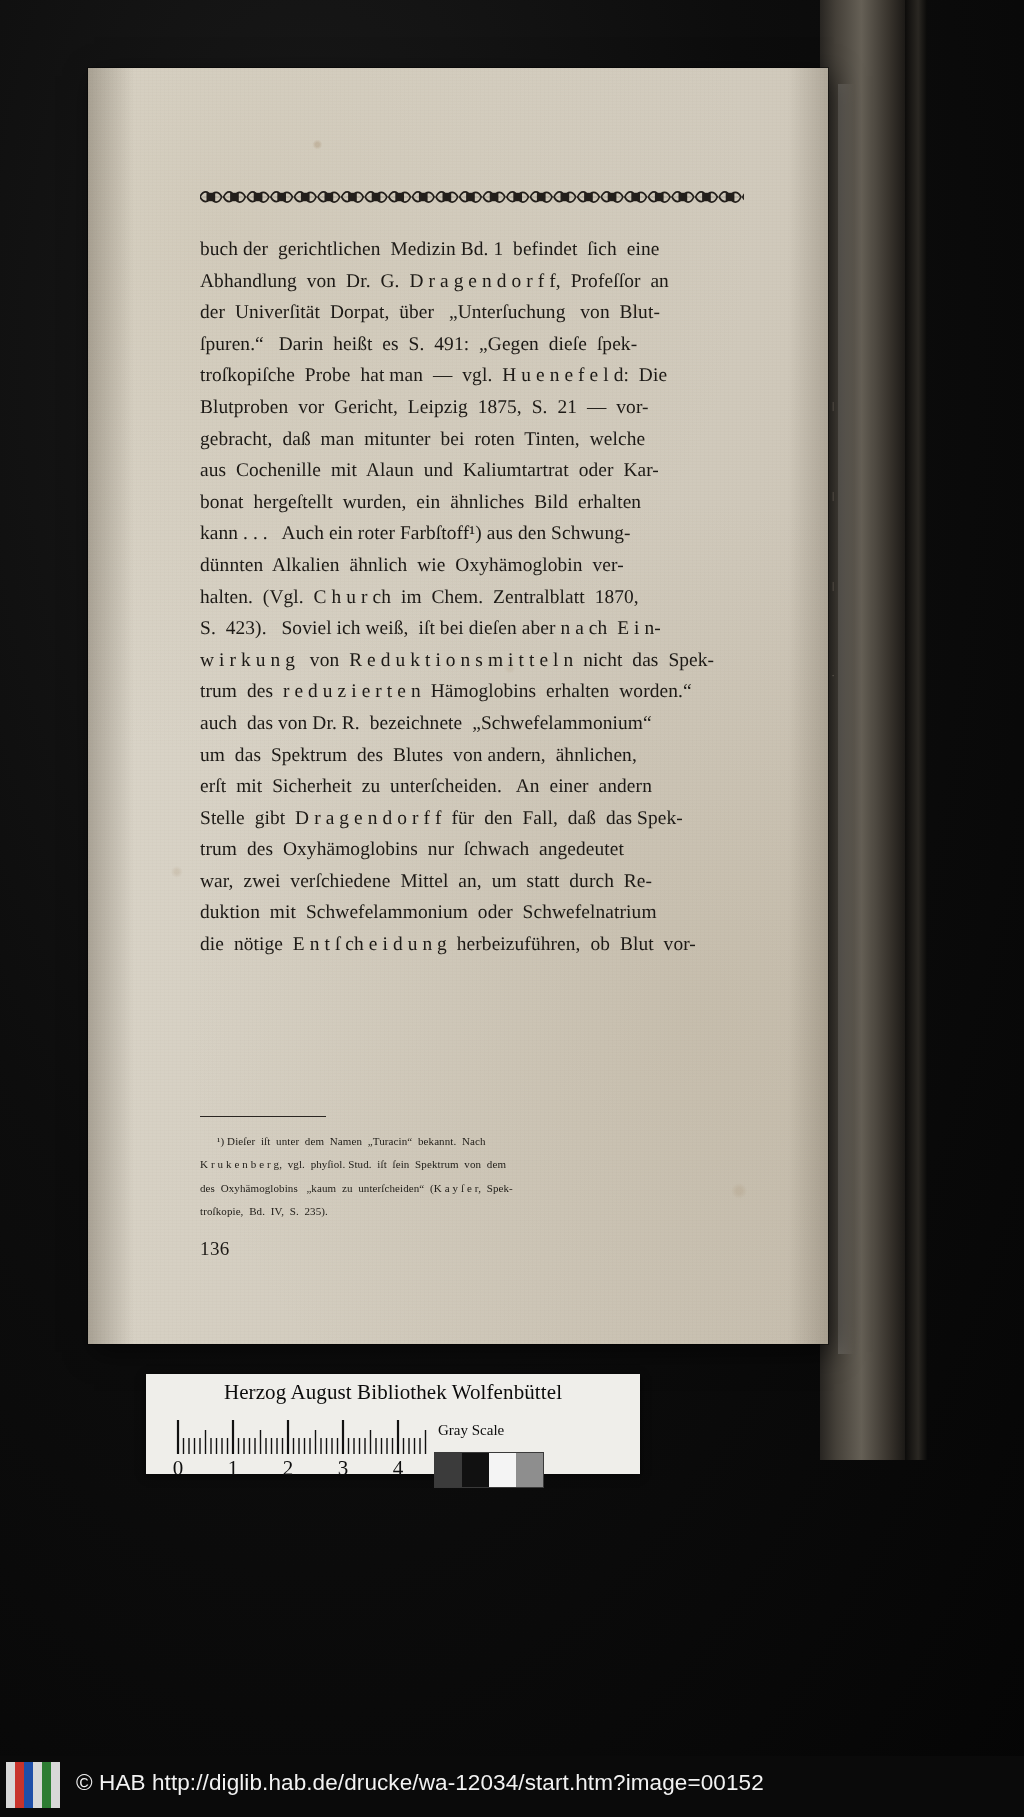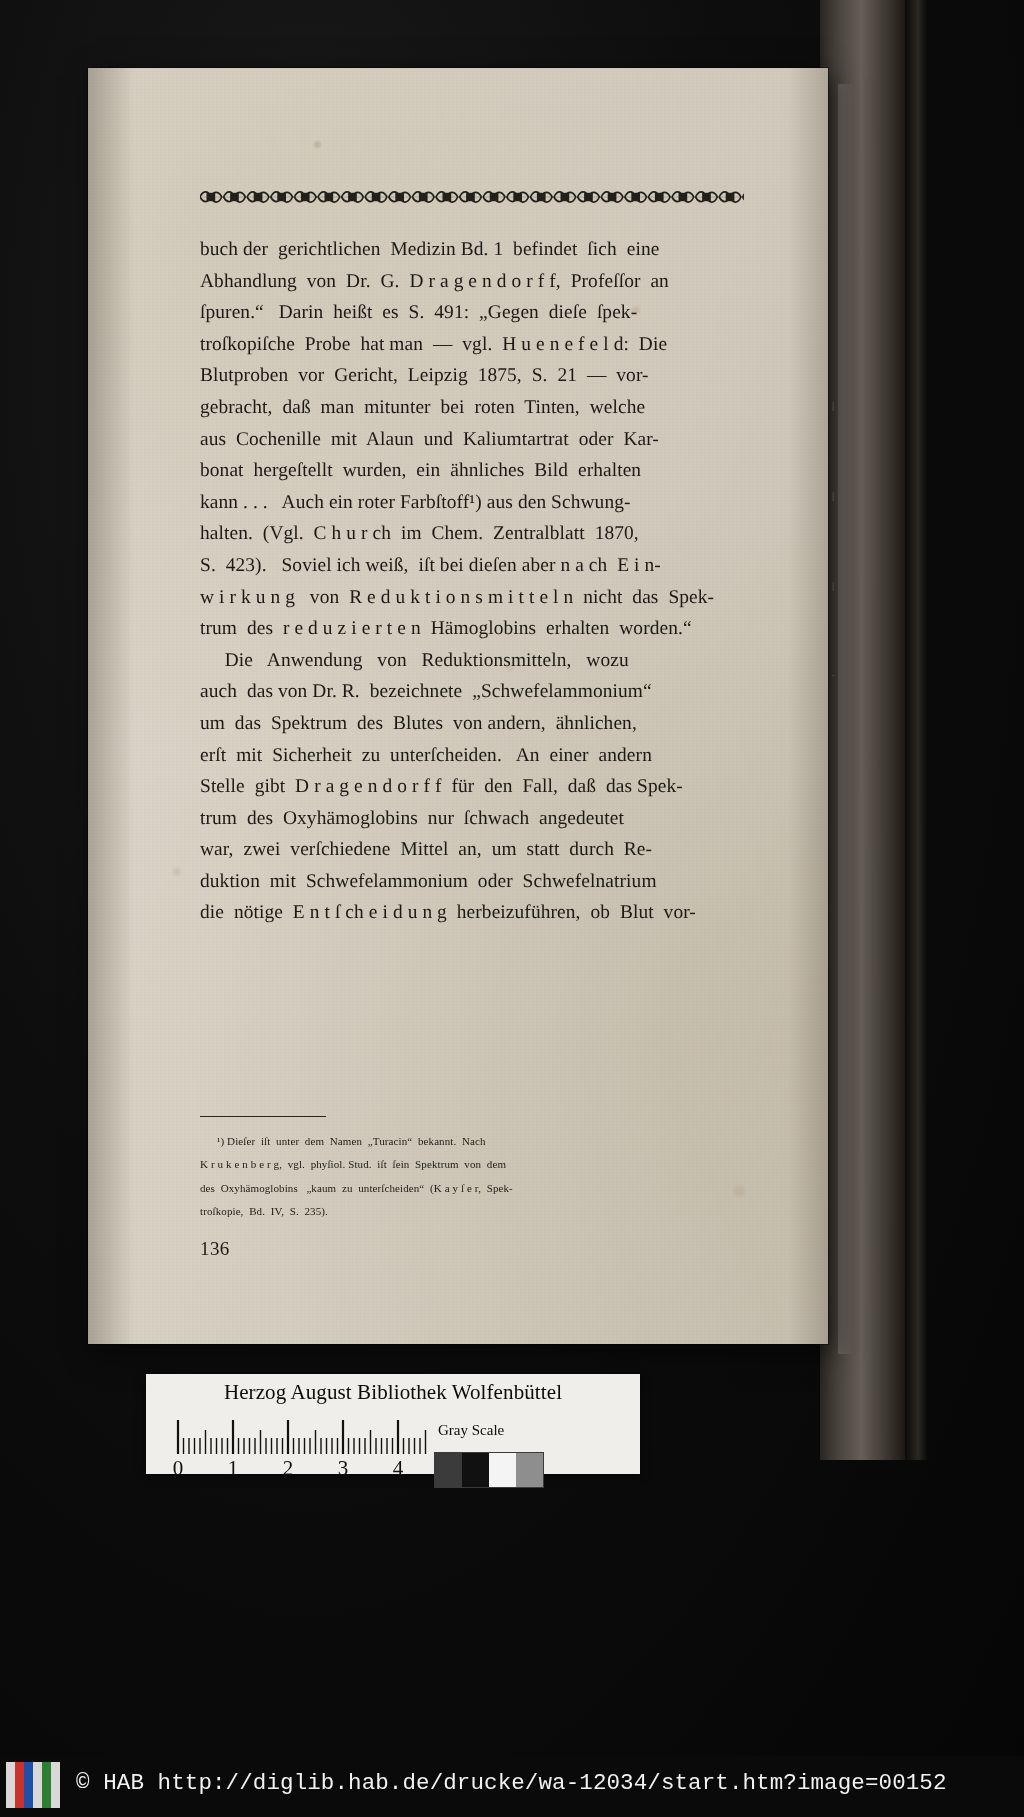--- a/index.html
+++ b/index.html
@@ -159,21 +159,21 @@
     display:flex; align-items:center;
   }
   #footer-colorbar{
     position:absolute; left:6px; top:1762px; width:54px; height:46px;
     display:flex;
   }
   #footer-colorbar div{ flex:1 1 auto; height:100%; }
   #footer-text{
     position:absolute; left:76px; top:1770px;
     font-size:22.5px; color:#f2f2f2;
-    font-family:Liberation Mono, monospace;
+    font-family:Liberation Sans, sans-serif;
     letter-spacing:.1px;
   }
 </style>
 </head>
 <body>
 
 <div id="scan-backdrop"></div>
 
 <div id="facing-page"></div>
 <div id="facing-page-strip"></div>
@@ -320,35 +320,36 @@
        C561.4723200000002 4.949999999999999, 556.2614400000002 4.949999999999999, 553.6560000000002 11
        C551.0505600000001 17.05, 545.8396800000002 17.05, 542.8000000000002 11 Z" fill="none" stroke="#231f1b" stroke-width="1.7"></path>
             <rect x="549.3136000000002" y="6.8" width="8.684800000000001" height="8.4" fill="#231f1b"></rect>
           </g>
       </g>
     </svg>
 
     <div>
       <div class="body-line">buch der  gerichtlichen  Medizin Bd. 1  befindet  ſich  eine</div>
       <div class="body-line">Abhandlung  von  Dr.  G.  D r a g e n d o r f f,  Profeſſor  an</div>
+      <div class="body-line">der  Univerſität  Dorpat,  über   „Unterſuchung   von  Blut-</div>
       <div class="body-line">ſpuren.“   Darin  heißt  es  S.  491:  „Gegen  dieſe  ſpek-</div>
       <div class="body-line">troſkopiſche  Probe  hat man  —  vgl.  H u e n e f e l d:  Die</div>
       <div class="body-line">Blutproben  vor  Gericht,  Leipzig  1875,  S.  21  —  vor-</div>
       <div class="body-line">gebracht,  daß  man  mitunter  bei  roten  Tinten,  welche</div>
       <div class="body-line">aus  Cochenille  mit  Alaun  und  Kaliumtartrat  oder  Kar-</div>
       <div class="body-line">bonat  hergeſtellt  wurden,  ein  ähnliches  Bild  erhalten</div>
       <div class="body-line">kann . . .   Auch ein roter Farbſtoff¹) aus den Schwung-</div>
+      <div class="body-line">dünnten  Alkalien  ähnlich  wie  Oxyhämoglobin  ver-</div>
       <div class="body-line">halten.  (Vgl.  C h u r ch  im  Chem.  Zentralblatt  1870,</div>
       <div class="body-line">S.  423).   Soviel ich weiß,  iſt bei dieſen aber n a ch  E i n-</div>
       <div class="body-line">w i r k u n g   von  R e d u k t i o n s m i t t e l n  nicht  das  Spek-</div>
       <div class="body-line">trum  des  r e d u z i e r t e n  Hämoglobins  erhalten  worden.“</div>
     </div>
 
     <div>
-      <div class="body-line">     Die   Anwendung   von   Reduktionsmitteln,   wozu</div>
       <div class="body-line">auch  das von Dr. R.  bezeichnete  „Schwefelammonium“</div>
       <div class="body-line">um  das  Spektrum  des  Blutes  von andern,  ähnlichen,</div>
       <div class="body-line">erſt  mit  Sicherheit  zu  unterſcheiden.   An  einer  andern</div>
       <div class="body-line">Stelle  gibt  D r a g e n d o r f f  für  den  Fall,  daß  das Spek-</div>
       <div class="body-line">trum  des  Oxyhämoglobins  nur  ſchwach  angedeutet</div>
       <div class="body-line">war,  zwei  verſchiedene  Mittel  an,  um  statt  durch  Re-</div>
       <div class="body-line">duktion  mit  Schwefelammonium  oder  Schwefelnatrium</div>
       <div class="body-line">die  nötige  E n t ſ ch e i d u n g  herbeizuführen,  ob  Blut  vor-</div>
     </div>
   </div>

